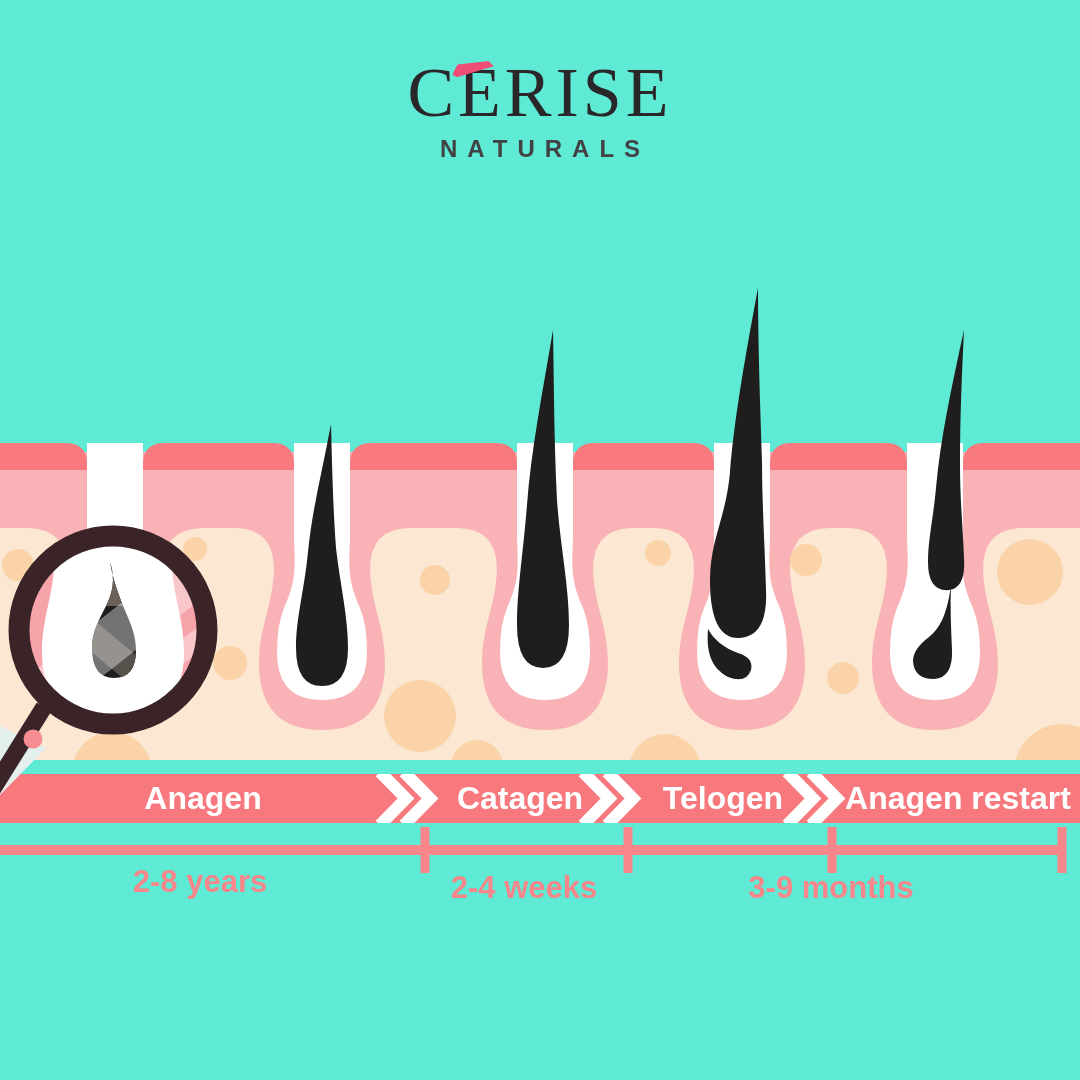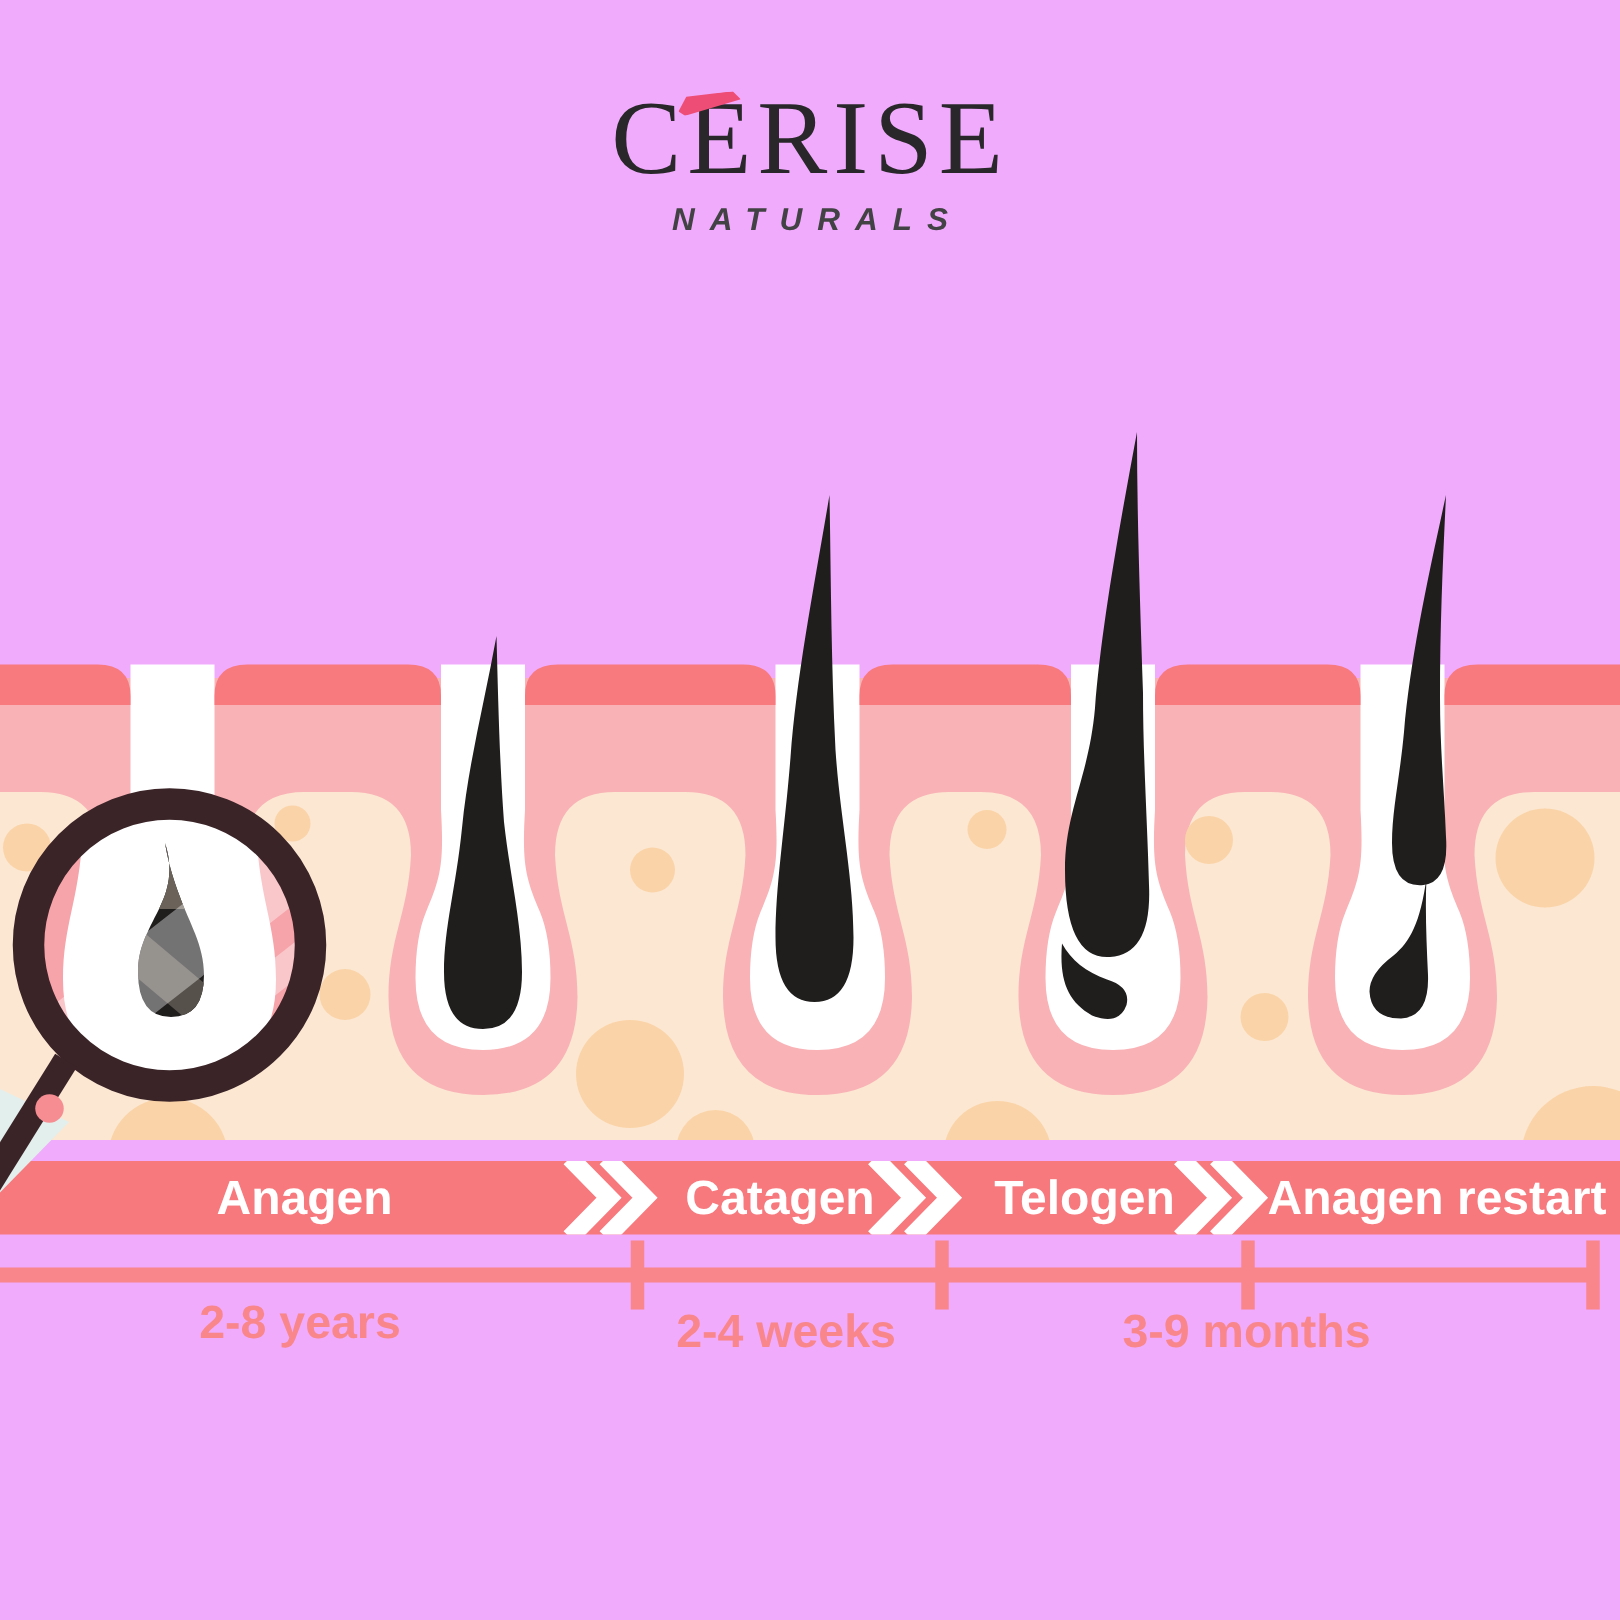--- a/index.html
+++ b/index.html
@@ -1,37 +1,37 @@
 <!DOCTYPE html>
 <html><head>
 <meta charset="utf-8">
 <style>
   html,body{margin:0;padding:0;background:#fff;}
   .canvas{
-    position:relative;width:1080px;height:1080px;background:#f0abfc;
+    position:relative;width:1080px;height:1080px;background:#5eead4;
     overflow:hidden;font-family:"Liberation Sans",sans-serif;
   }
   
   .logo{position:absolute;top:58px;left:0;width:100%;text-align:center;}
   .brand{
     position:relative;display:inline-block;
     font-family:"Liberation Serif",serif;
     font-size:70px;line-height:1;letter-spacing:4px;
     color:#2a272a;font-weight:500;
   }
   .brand-accent{
     position:absolute;left:45px;top:4px;width:42px;height:14px;
     background:#ee4d75;
     clip-path:polygon(0 78%, 14% 10%, 88% 0, 100% 40%, 10% 100%);
     transform:rotate(-4deg);
   }
   .tagline{
     margin-top:7px;
-    font-size:21px;font-weight:bold;letter-spacing:10px;
-    color:#424244;text-indent:10px;font-style:italic;
+    font-size:24px;font-weight:bold;letter-spacing:10px;
+    color:#424244;text-indent:10px;
   }
   
   .scene{position:absolute;left:0;top:0;width:1080px;height:1080px;}
   .scene text{font-family:"Liberation Sans",sans-serif;font-weight:bold;}
   .phase-label{font-size:32px;fill:#ffffff;}
   .duration-label{font-size:31px;fill:#f8868a;}
 </style>
 </head>
 <body>
 

